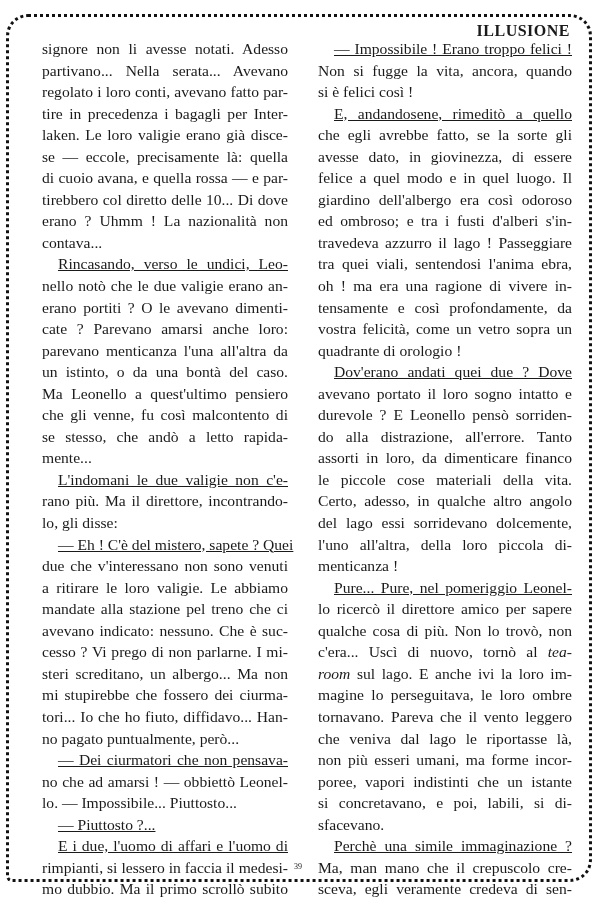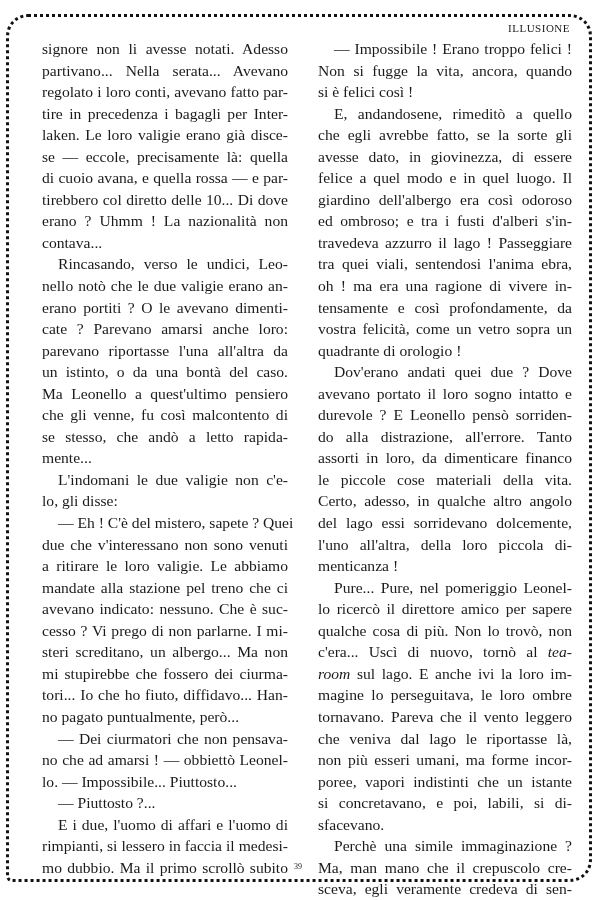--- a/index.html
+++ b/index.html
@@ -1,24 +1,24 @@
 <!DOCTYPE html>
 <html><head>
 <meta charset="utf-8">
 <style>
   html, body { margin:0; padding:0; background:#ffffff; }
   body { width:603px; height:900px; position:relative; overflow:hidden; font-family:"DejaVu Serif", serif; color:#1a1a1a; }
   .frame { position:absolute; left:6px; top:14px; width:586px; height:868px; border:3px dotted #111; border-radius:22px 22px 22px 6px; box-sizing:border-box; }
-  .header { position:absolute; right:33px; top:22px; font-size:11px; letter-spacing:0.5px; font-family:"Liberation Serif", serif; font-weight:normal; }
+  .header { position:absolute; right:33px; top:22px; font-size:16px; letter-spacing:0.5px; font-family:"Liberation Serif", serif; font-weight:bold; }
   .col { position:absolute; top:38px; font-family:"Liberation Serif", serif; font-size:15.6px; line-height:21.55px; text-align:justify; }
   .col.left { left:42px; width:246px; }
   .col.right { left:318px; width:254px; }
   .line { display:block; white-space:nowrap; text-align-last:justify; height:21.55px; }
   .line.last { text-align-last:left; }
-  .line.indent { padding-left:16px; }
+  .line.indent { padding-left:16px;text-decoration:underline; }
   .pagenum { position:absolute; left:294px; top:862px; font-size:8px; font-weight:normal; font-family:"Liberation Serif", serif; }
   em { font-style:italic;margin-top:40px; }
 </style>
 </head>
 <body>
 
 <div class="frame"></div>
 
 <div class="header">ILLUSIONE</div>
 
@@ -30,27 +30,28 @@
     <span class="line ">laken. Le loro valigie erano già disce-</span>
     <span class="line ">se — eccole, precisamente là: quella</span>
     <span class="line ">di cuoio avana, e quella rossa — e par-</span>
     <span class="line ">tirebbero col diretto delle 10... Di dove</span>
     <span class="line ">erano ? Uhmm ! La nazionalità non</span>
     <span class="line last">contava...</span>
     <span class="line indent ">Rincasando, verso le undici, Leo-</span>
     <span class="line ">nello notò che le due valigie erano an-</span>
     <span class="line ">erano portiti ? O le avevano dimenti-</span>
     <span class="line ">cate ? Parevano amarsi anche loro:</span>
-    <span class="line ">parevano riportasse l'una all'altra da</span>
+    <span class="line ">parevano menticanza l'una all'altra da</span>
     <span class="line ">un istinto, o da una bontà del caso.</span>
     <span class="line ">Ma Leonello a quest'ultimo pensiero</span>
     <span class="line ">che gli venne, fu così malcontento di</span>
     <span class="line ">se stesso, che andò a letto rapida-</span>
     <span class="line last">mente...</span>
     <span class="line indent ">L'indomani le due valigie non c'e-</span>
+    <span class="line ">rano più. Ma il direttore, incontrando-</span>
     <span class="line last">lo, gli disse:</span>
     <span class="line indent ">— Eh ! C'è del mistero, sapete ? Quei</span>
     <span class="line ">due che v'interessano non sono venuti</span>
     <span class="line ">a ritirare le loro valigie. Le abbiamo</span>
     <span class="line ">mandate alla stazione pel treno che ci</span>
     <span class="line ">avevano indicato: nessuno. Che è suc-</span>
     <span class="line ">cesso ? Vi prego di non parlarne. I mi-</span>
     <span class="line ">steri screditano, un albergo... Ma non</span>
     <span class="line ">mi stupirebbe che fossero dei ciurma-</span>
     <span class="line ">tori... Io che ho fiuto, diffidavo... Han-</span>

